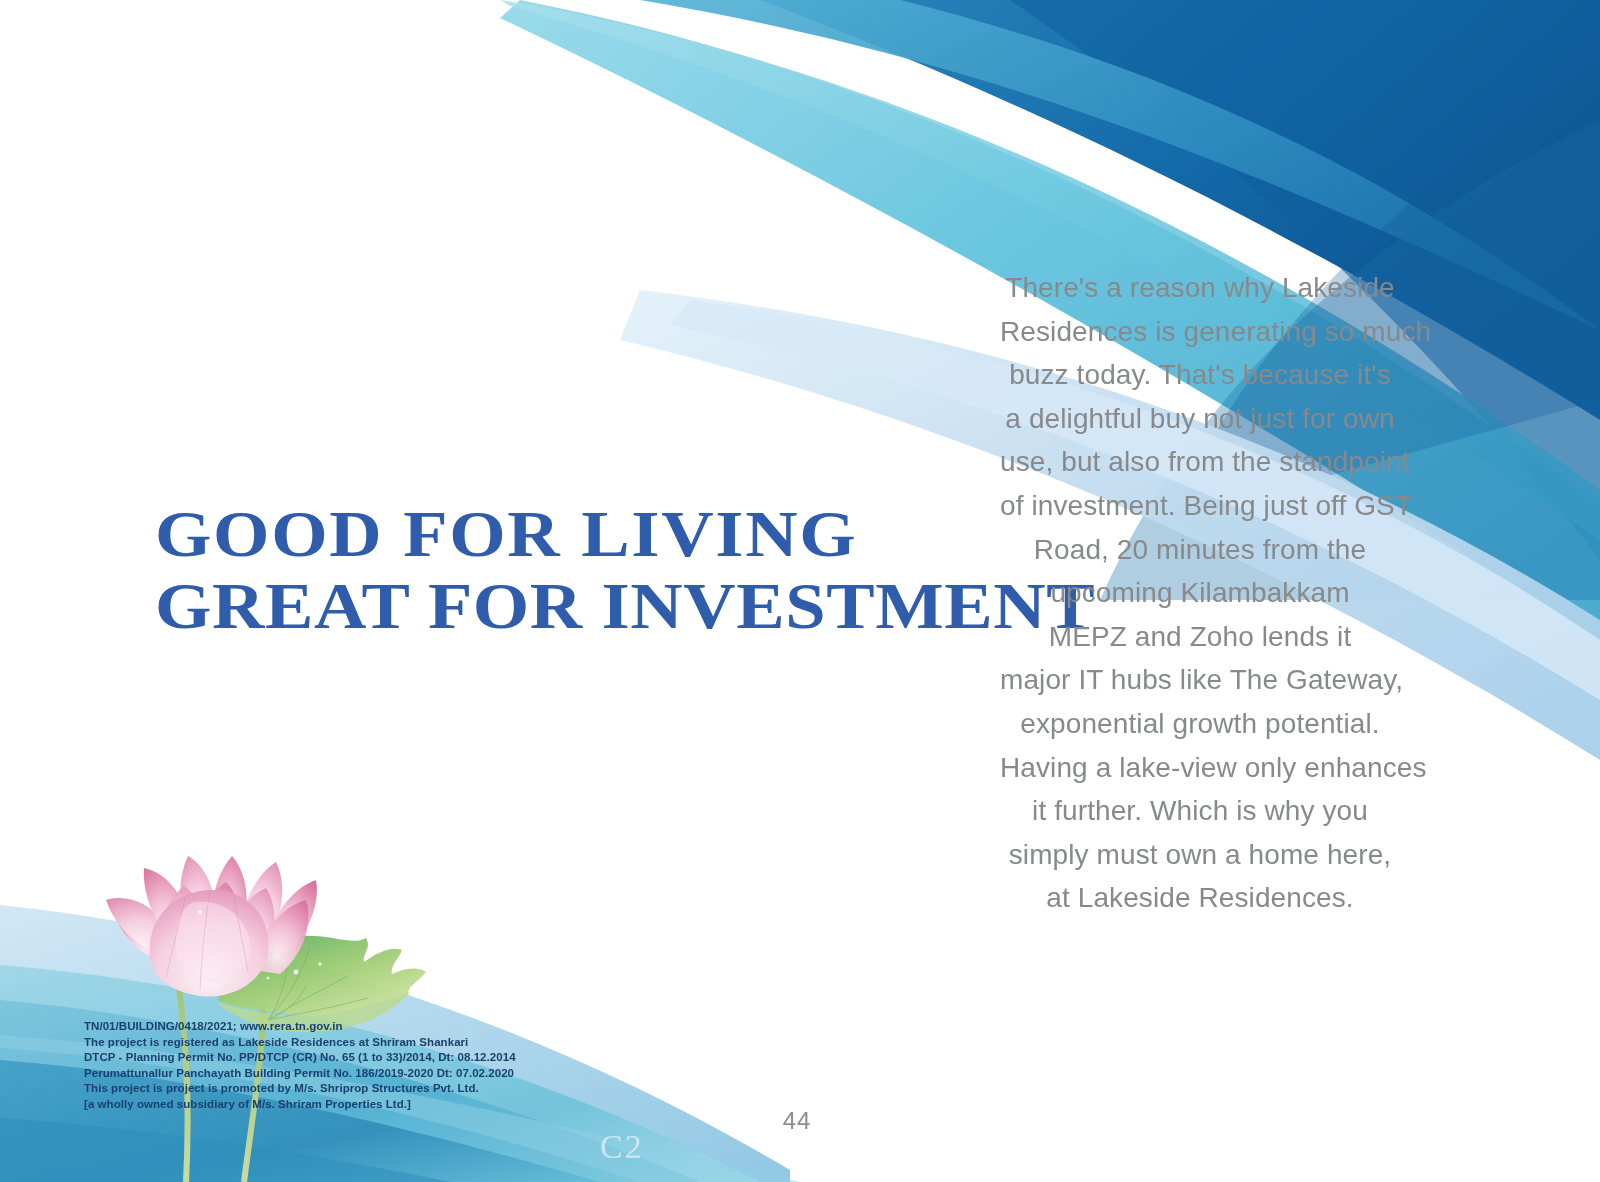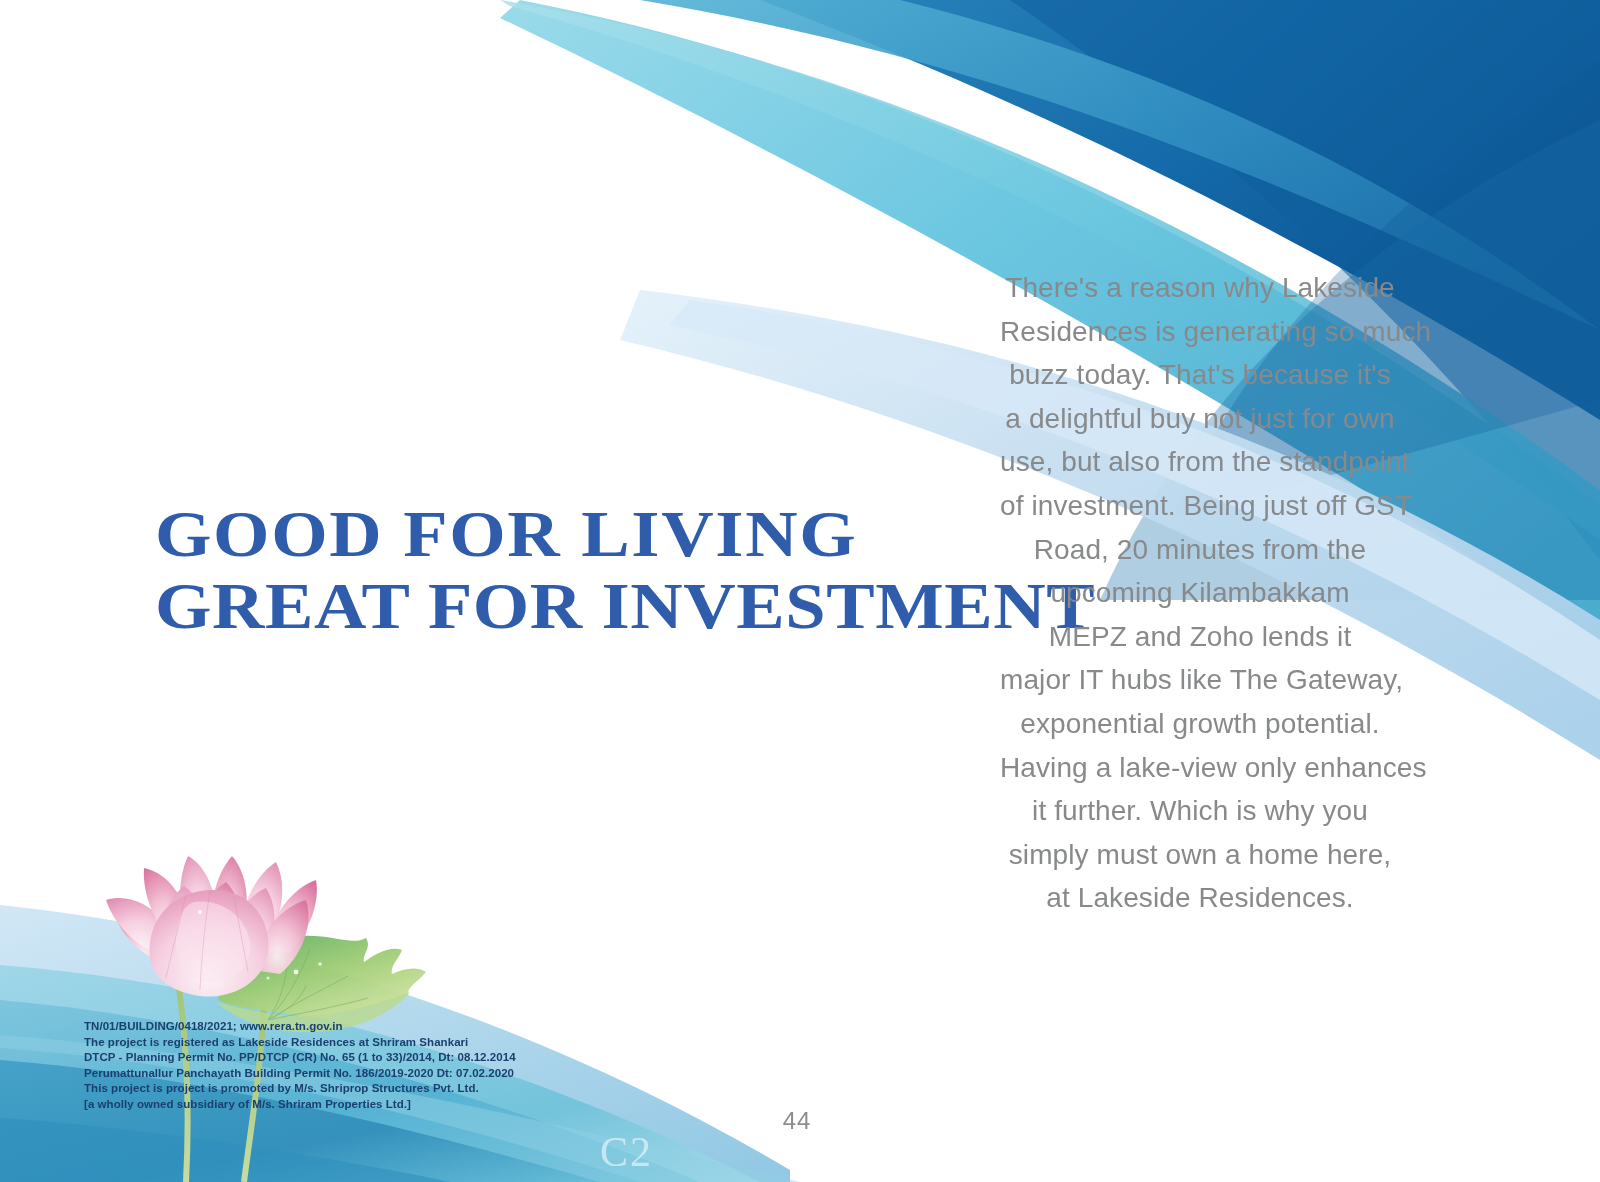--- a/index.html
+++ b/index.html
@@ -96,21 +96,21 @@
     color: #8b8d8f;
     font-size: 24px;
     letter-spacing: 1px;
   }
 
   
   #watermark {
     position: absolute;
     left: 600px;
     top: 1128px;
-    font-size: 42px;
+    font-size: 34px;
     color: rgba(255,255,255,0.55);
     font-family: "Liberation Serif", serif;
     letter-spacing: 2px;
   }
 </style>
 </head>
 <body>
 
 <div id="page">
 

